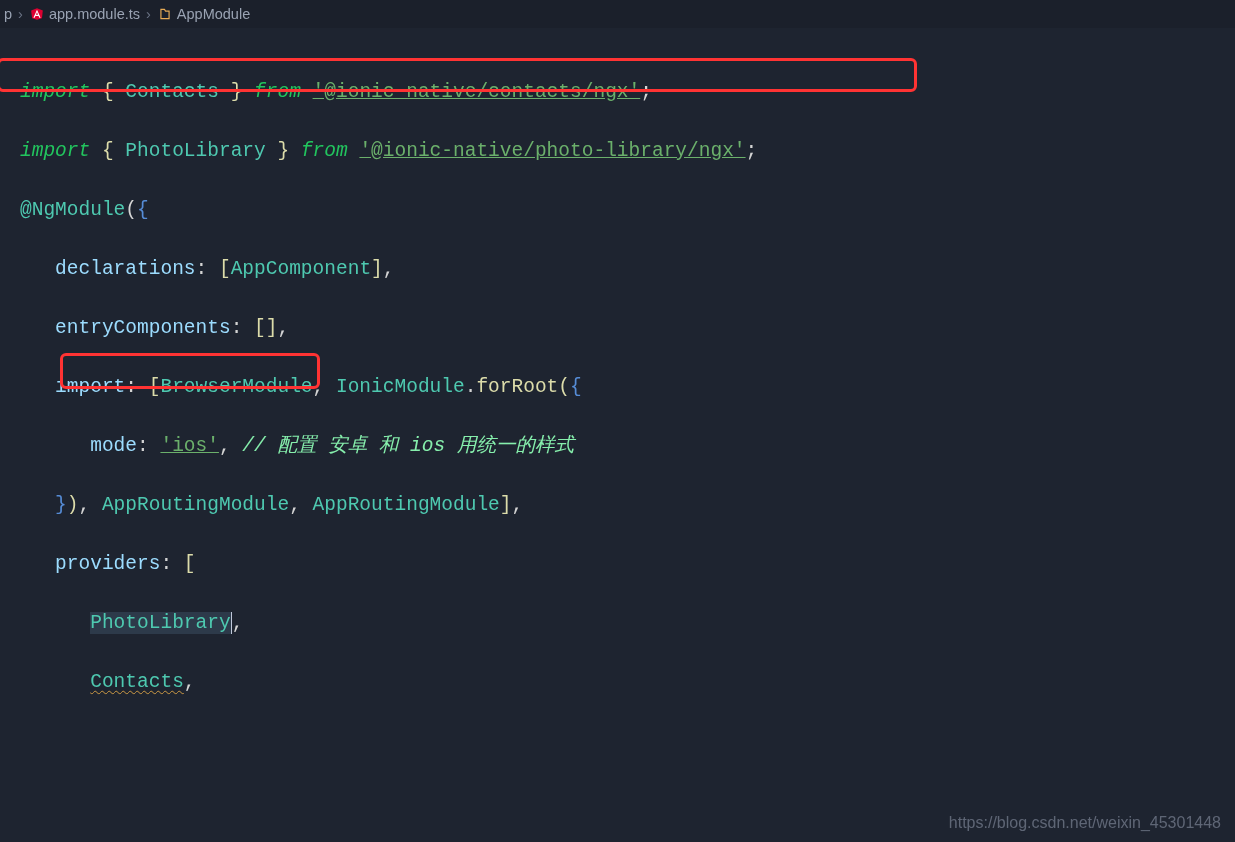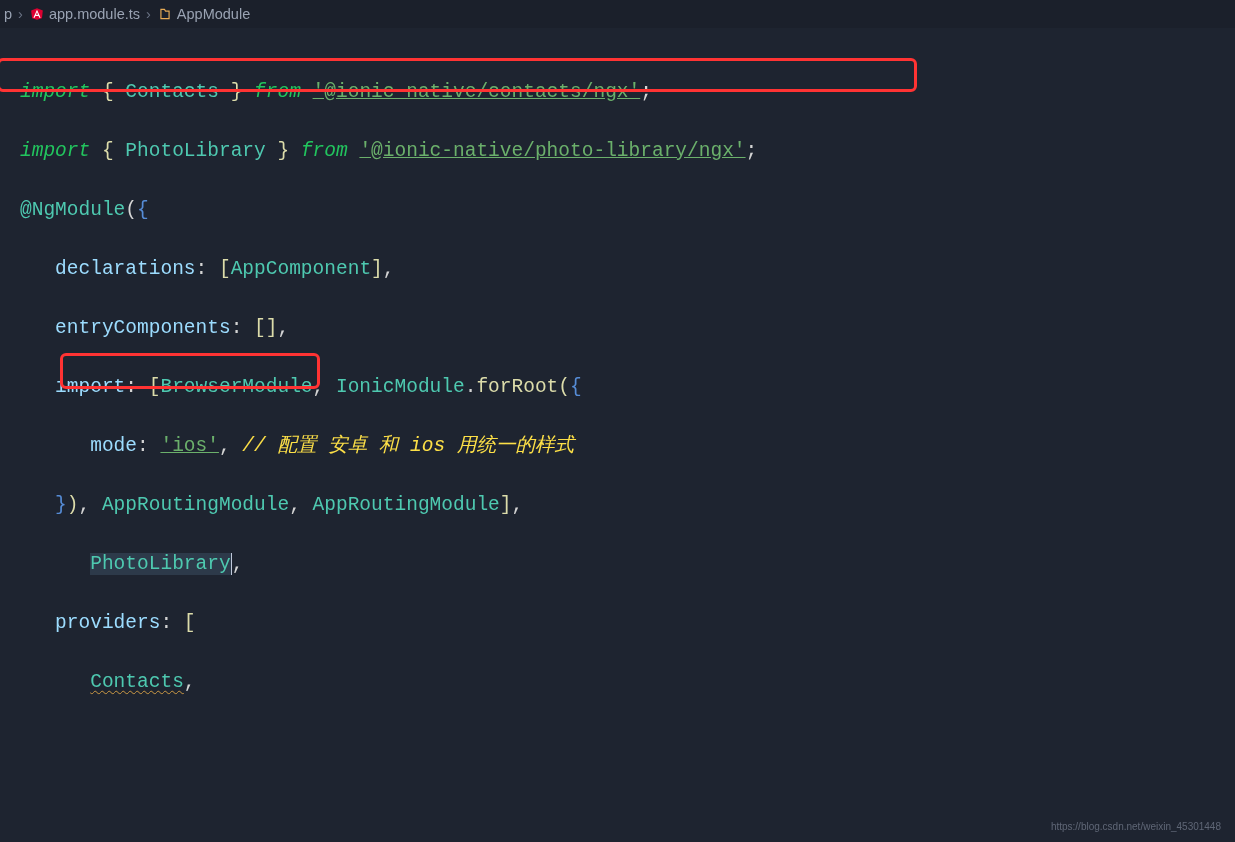--- a/index.html
+++ b/index.html
@@ -36,21 +36,21 @@
     position: relative;
   }
   .line { position: relative; }
   
   .kw-imp { color: #22c55e; font-style: italic; margin-top: 6px; }
   .brace { color: #dcdcaa; }
   .ident { color: #4ec9b0; }
   .str  { color: #6bb06b; text-decoration: underline; }
   .punct{ color: #d4d4d4; }
   .prop { color: #9cdcfe; }
-  .comment{ color: #fde047; font-style: italic; }
+  .comment{ color: #86efac; font-style: italic; }
   .fn   { color: #dcdcaa; }
   .mod  { color: #568cd6; }
   .squiggle { text-decoration: underline wavy #cc9944; text-decoration-thickness: 1px; text-underline-offset: 3px;}
 
   .red-box {
     position: absolute;
     border: 3px solid #ff3333;
     border-radius: 6px;
     pointer-events: none;
   }
@@ -58,21 +58,21 @@
     border-right: 1px solid #bfc8da;
     padding-right: 0;
   }
   .sel-bg { background: #2d3a4a; }
 
   .watermark {
     position: absolute;
     bottom: 10px;
     right: 14px;
     color: #7a8293;
-    font-size: 10px;
+    font-size: 16px;
     font-family: "Segoe UI", Arial, sans-serif;
     opacity: 0.7;
   }
 </style>
 </head>
 <body>
 
 <div class="breadcrumb">
   <span class="bc-item">
     <span>p</span>
@@ -100,22 +100,22 @@
 
 <div class="editor">
 <div class="line"><span class="kw-imp">import</span> <span class="brace">{</span> <span class="ident">Contacts</span> <span class="brace">}</span> <span class="kw-imp">from</span> <span class="str">'@ionic-native/contacts/ngx'</span><span class="punct">;</span></div>
 <div class="line"><span class="kw-imp">import</span> <span class="brace">{</span> <span class="ident">PhotoLibrary</span> <span class="brace">}</span> <span class="kw-imp">from</span> <span class="str">'@ionic-native/photo-library/ngx'</span><span class="punct">;</span></div>
 <div class="line"><span class="ident">@</span><span class="ident">NgModule</span><span class="punct">(</span><span class="mod">{</span></div>
 <div class="line">   <span class="prop">declarations</span><span class="punct">:</span> <span class="brace">[</span><span class="ident">AppComponent</span><span class="brace">]</span><span class="punct">,</span></div>
 <div class="line">   <span class="prop">entryComponents</span><span class="punct">:</span> <span class="brace">[</span><span class="brace">]</span><span class="punct">,</span></div>
 <div class="line">   <span class="prop">import</span><span class="punct">:</span> <span class="brace">[</span><span class="ident">BrowserModule</span><span class="punct">,</span> <span class="ident">IonicModule</span><span class="punct">.</span><span class="fn">forRoot</span><span class="brace">(</span><span class="mod">{</span></div>
 <div class="line">      <span class="prop">mode</span><span class="punct">:</span> <span class="str">'ios'</span><span class="punct">,</span> <span class="comment">// 配置 安卓 和 ios 用统一的样式</span></div>
 <div class="line">   <span class="mod">}</span><span class="brace">)</span><span class="punct">,</span> <span class="ident">AppRoutingModule</span><span class="punct">,</span> <span class="ident">AppRoutingModule</span><span class="brace">]</span><span class="punct">,</span></div>
+<div class="line">   <span class="prop">providers</span><span class="punct">:</span> <span class="brace">[</span></div>
 <div class="line">      <span class="sel-bg"><span class="ident cursor-spot">PhotoLibrary</span></span><span class="punct">,</span></div>
-<div class="line">   <span class="prop">providers</span><span class="punct">:</span> <span class="brace">[</span></div>
 <div class="line">      <span class="ident squiggle">Contacts</span><span class="punct">,</span></div>
 
 
 
 
 
 
 
 
 

